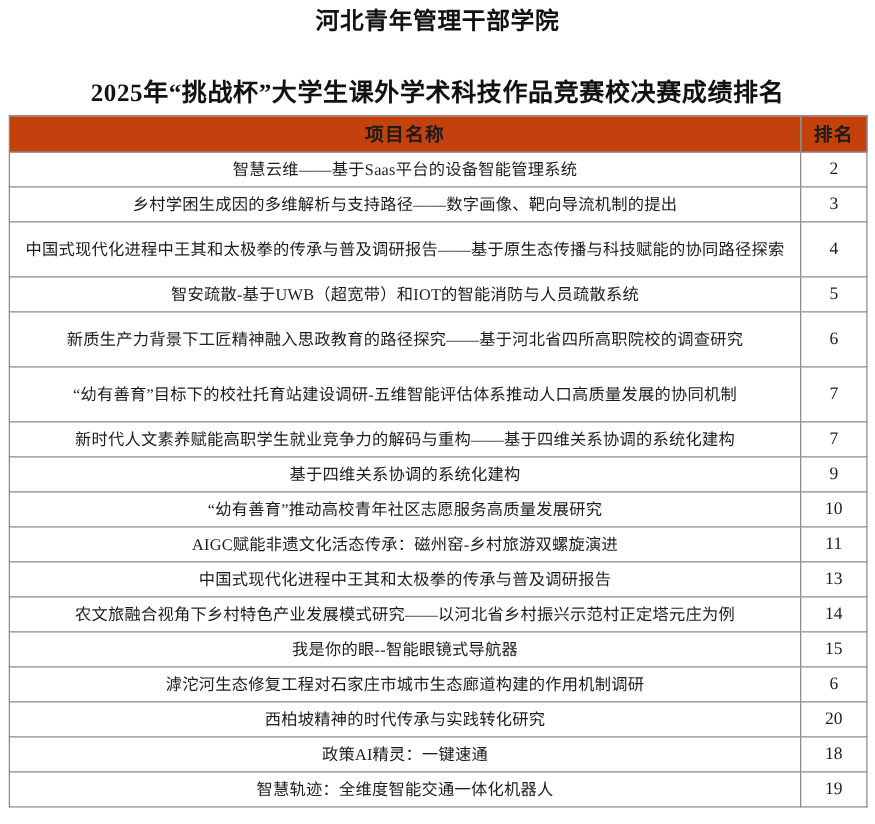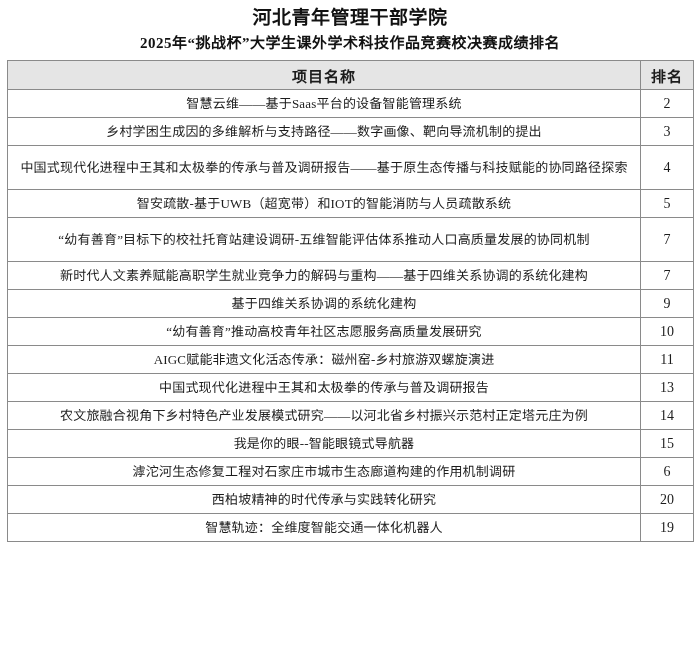--- a/index.html
+++ b/index.html
@@ -36,22 +36,23 @@
     font-weight: bold;
     color: #121212;
     letter-spacing: 0.5px;
     white-space: nowrap;
   }
   .title-line-1 {
     font-size: 19px;
     line-height: 24px;
   }
   .title-line-2 {
-    font-size: 15px;
+    font-size: 20px;
     line-height: 27px;
+    margin-top: 32px;
   }
 
   
   .table-wrap {
     margin: 3px 7px 0 7px;
     width: 686px;
   }
   table.rank-table {
     border-collapse: collapse;
     width: 686px;
@@ -67,21 +68,21 @@
     vertical-align: middle;
     text-align: center;
     color: #1c1c1c;
   }
 
   table.rank-table thead th {
     height: 28px;
     font-size: 15px;
     font-weight: bold;
     letter-spacing: 1px;
-    background: #e5e5e5;
+    background: #c2410c;
   }
 
   table.rank-table tbody td.cell-name {
     font-size: 13px;
     line-height: 17px;
     padding: 4px 5px;
     letter-spacing: 0.2px;
     word-break: break-all;
   }
   table.rank-table tbody td.cell-rank {
@@ -129,20 +130,24 @@
           </tr>
           <tr class="tall">
             <td class="cell-name">中国式现代化进程中王其和太极拳的传承与普及调研报告——基于原生态传播与科技赋能的协同路径探索</td>
             <td class="cell-rank">4</td>
           </tr>
           <tr>
             <td class="cell-name">智安疏散-基于UWB（超宽带）和IOT的智能消防与人员疏散系统</td>
             <td class="cell-rank">5</td>
           </tr>
           <tr class="tall">
+            <td class="cell-name">新质生产力背景下工匠精神融入思政教育的路径探究——基于河北省四所高职院校的调查研究</td>
+            <td class="cell-rank">6</td>
+          </tr>
+          <tr class="tall">
             <td class="cell-name">“幼有善育”目标下的校社托育站建设调研-五维智能评估体系推动人口高质量发展的协同机制</td>
             <td class="cell-rank">7</td>
           </tr>
           <tr>
             <td class="cell-name">新时代人文素养赋能高职学生就业竞争力的解码与重构——基于四维关系协调的系统化建构</td>
             <td class="cell-rank">7</td>
           </tr>
           <tr>
             <td class="cell-name">基于四维关系协调的系统化建构</td>
             <td class="cell-rank">9</td>
@@ -169,20 +174,24 @@
           </tr>
           <tr>
             <td class="cell-name">滹沱河生态修复工程对石家庄市城市生态廊道构建的作用机制调研</td>
             <td class="cell-rank">6</td>
           </tr>
           <tr>
             <td class="cell-name">西柏坡精神的时代传承与实践转化研究</td>
             <td class="cell-rank">20</td>
           </tr>
           <tr>
+            <td class="cell-name">政策AI精灵：一键速通</td>
+            <td class="cell-rank">18</td>
+          </tr>
+          <tr>
             <td class="cell-name">智慧轨迹：全维度智能交通一体化机器人</td>
             <td class="cell-rank">19</td>
           </tr>
         </tbody>
     </table>
   </div>
 
 </div>
 
 </body></html>

